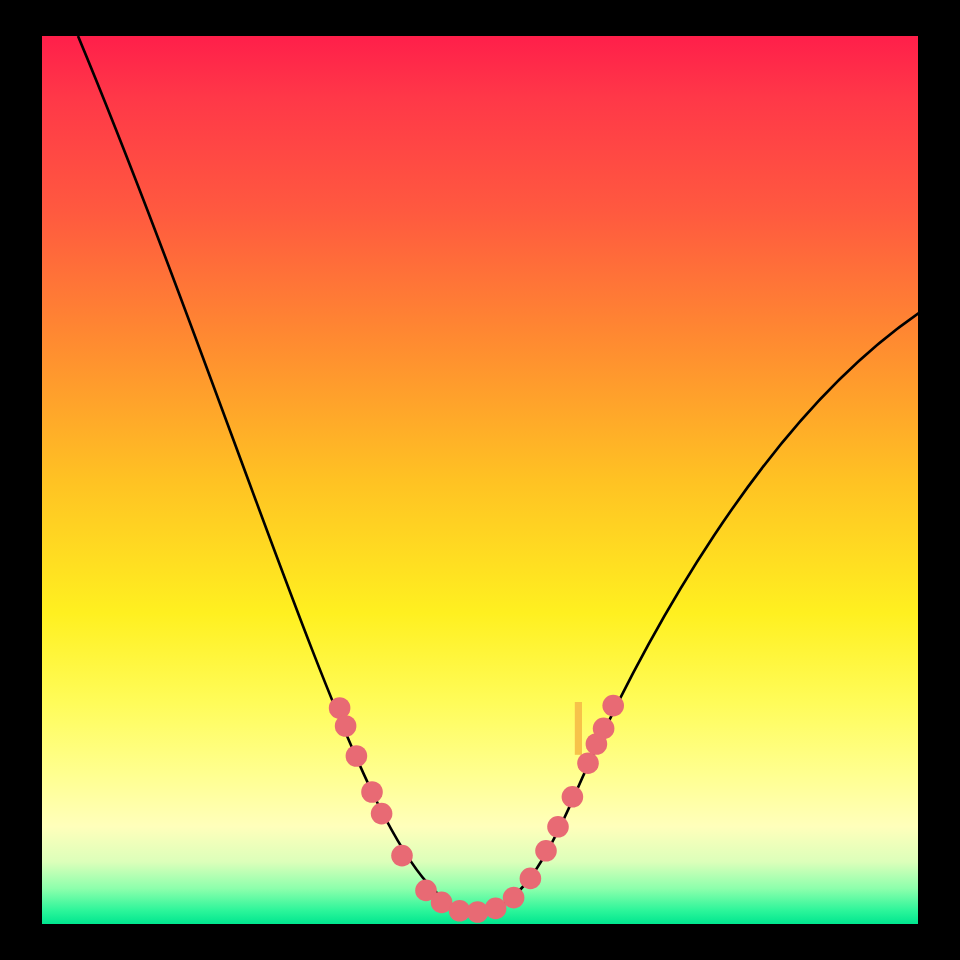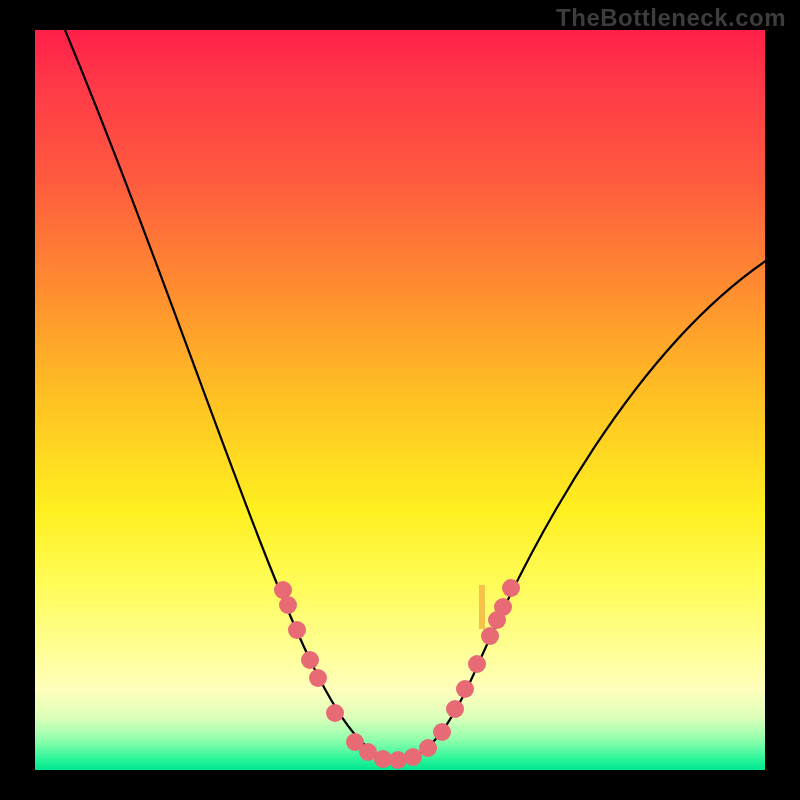--- a/index.html
+++ b/index.html
@@ -59,21 +59,20 @@
     position: absolute;
     left: 0; top: 0;
     width: 100%; height: 100%;
   }
 </style>
 </head>
 <body>
 
 <div class="frame">
 
-  <div class="watermark">TheBottleneck.com</div>
 
   <div class="plot">
     <div class="gradient"></div>
 
     <svg class="curve" viewBox="0 0 730 740" preserveAspectRatio="none">
 
       <rect x="444" y="555" width="6" height="44" fill="#f7c24a"></rect>
 
       <path fill="none" stroke="#000" stroke-width="2.2" d="M 30 0 C 130 240, 220 520, 280 640 C 310 700, 335 728, 360 730 C 390 732, 415 700, 445 630 C 500 505, 600 320, 732 230"></path>
 

